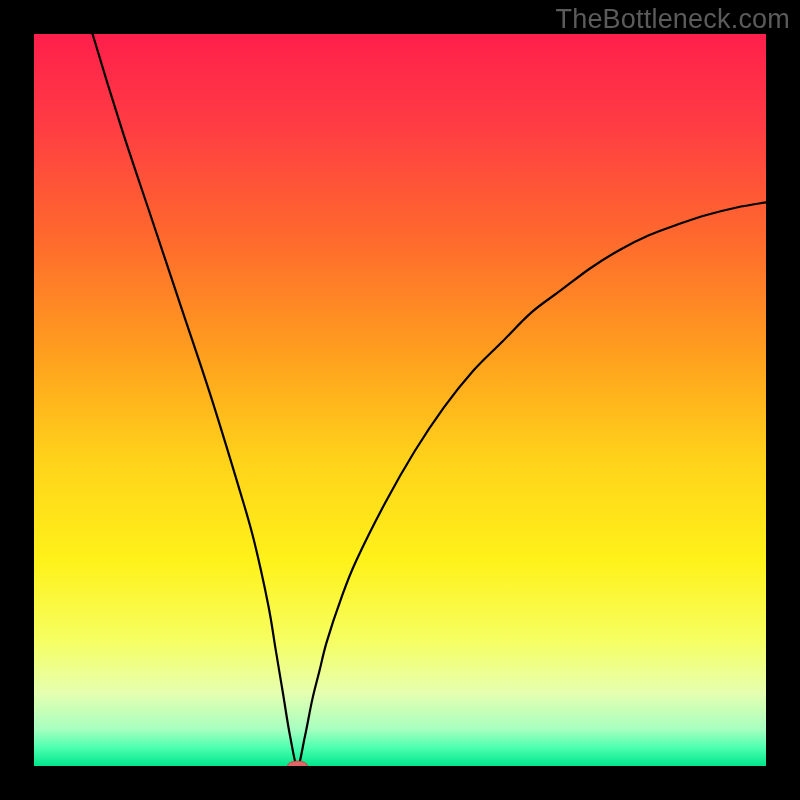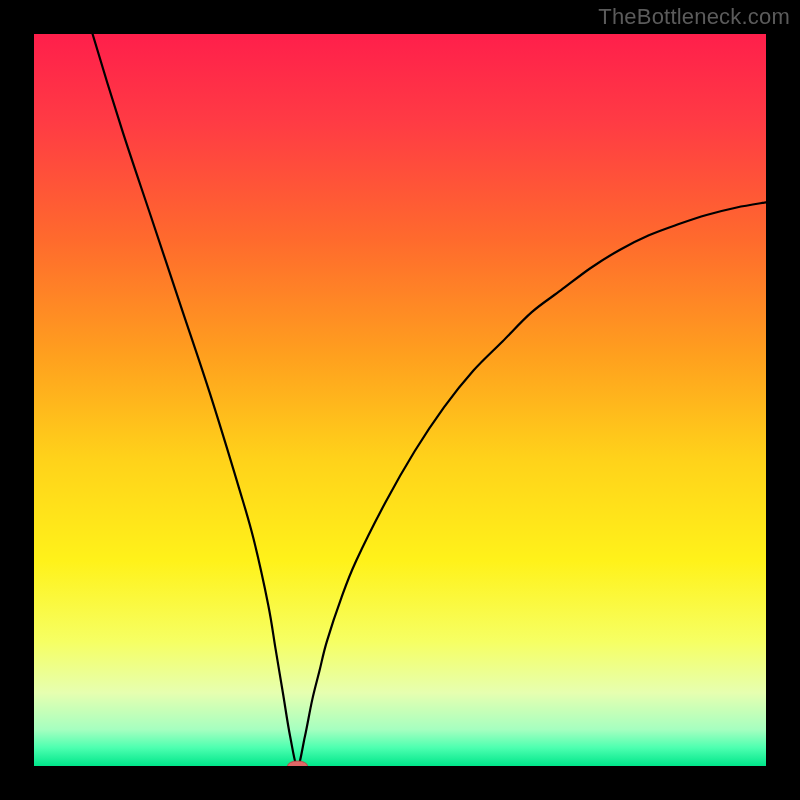--- a/index.html
+++ b/index.html
@@ -25,21 +25,21 @@
     left: 34px;
     width: 732px;
     height: 732px;
     overflow: hidden;
   }
   .watermark {
     position: absolute;
     top: 4px;
     right: 10px;
     color: #5b5b5b;
-    font-size: 22px;
+    font-size: 27px;
     font-weight: 500;
     letter-spacing: 0.2px;
   }
   svg {
     display: block;
   }
 </style>
 </head>
 <body>
 

